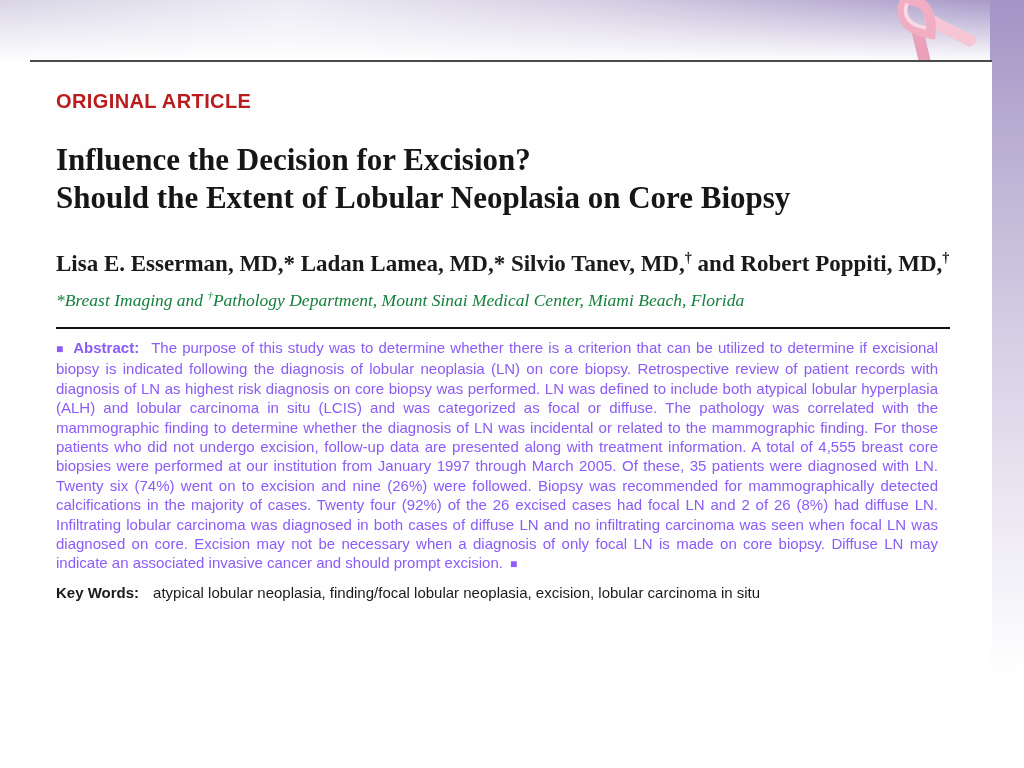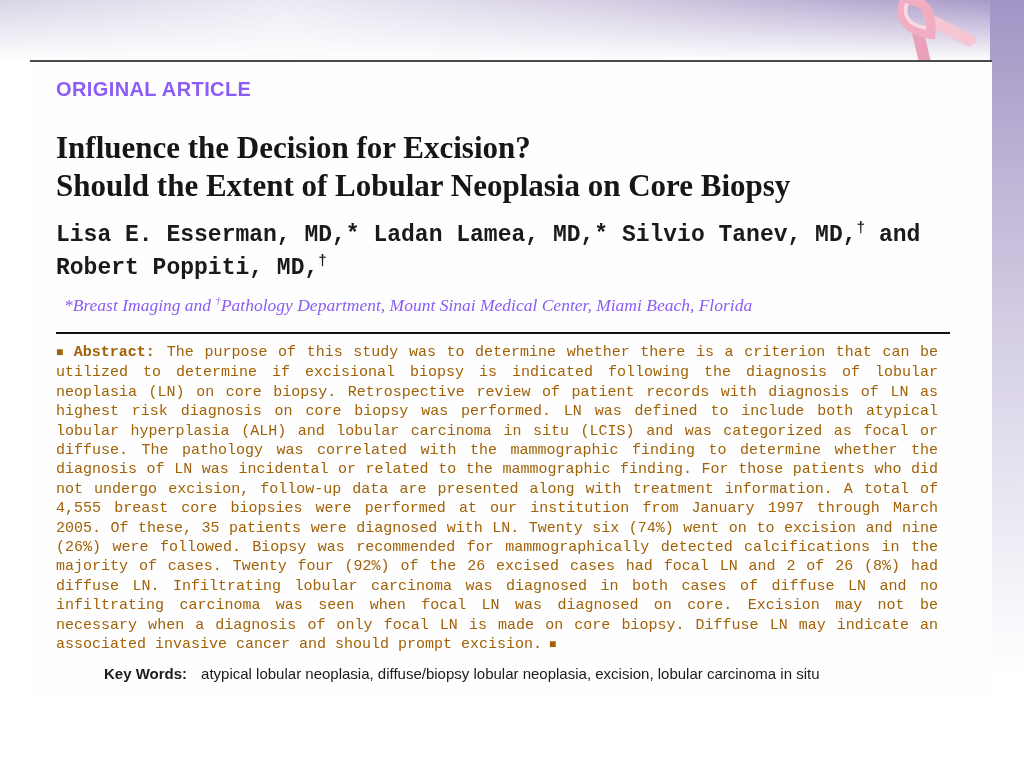--- a/index.html
+++ b/index.html
@@ -52,84 +52,84 @@
     border-top: 2px solid #4a4a4a;
     padding: 12px 42px 14px 26px;
     box-sizing: border-box;
     color: #1c1c1c;
   }
   .kicker {
     font-family: "Liberation Sans", sans-serif;
     font-weight: bold;
     font-size: 20px;
     letter-spacing: 0.4px;
-    color: #8b5cf6;
-    margin-top: 4px;
+    color: #b91c1c;
+    margin-top: 16px;
   }
   .title {
     font-family: "Liberation Serif", serif;
     font-weight: bold;
     font-size: 31px;
     line-height: 38px;
     color: #161616;
     margin: 28px 0 0 0;
   }
   .title-line { display: block; }
   .authors {
-    font-family: Liberation Mono, monospace;
+    font-family: Liberation Serif, serif;
     font-weight: bold;
     font-size: 23px;
     line-height: 33px;
     color: #1a1a1a;
-    margin: 14px 0 0 0;
+    margin: 30px 0 0 0;
     max-width: 895px;
   }
   .authors sup, .affiliation sup {
     font-size: 62%;
     vertical-align: super;
     line-height: 0;
   }
   .affiliation {
     font-family: "Liberation Serif", serif;
     font-style: italic;
     font-size: 17.5px;
-    color: #8b5cf6;
-    margin: 10px 0 0 8px;
+    color: #15803d;
+    margin: 10px 0 0 0;
   }
   .rule {
     border: none;
     border-top: 2px solid #111111;
     margin: 16px 0 0 0;
   }
   .abstract {
-    font-family: Liberation Mono, monospace;
+    font-family: Liberation Sans, sans-serif;
     font-size: 15px;
     line-height: 19.4px;
     text-align: justify;
-    color: #a16207;
+    color: #8b5cf6;
     margin: 9px 12px 0 0;
   }
   .abstract .sq {
     font-size: 12px;
     margin-right: 9px;
   }
   .abstract .sq-end {
     font-size: 12px;
     margin-left: 7px;
   }
   .abs-label {
     margin-right: 12px;
   }
   .keywords {
     font-family: "Liberation Sans", sans-serif;
     font-size: 15px;
     color: #1b1b1b;
     margin: 9px 0 0 0;
   }
-  .keywords b { margin-right: 14px; margin-left: 48px; }
+  .keywords b { margin-right: 14px; }
   .citation {
     position: absolute;
     right: 14px;
     top: 700px;
     font-family: "Liberation Sans", sans-serif;
     font-weight: bold;
     font-size: 17.5px;
     color: #0d0d0d;
   }
 </style>
@@ -160,18 +160,18 @@
     </h1>
 
     <p class="authors"><span>Lisa E. Esserman, MD,* Ladan Lamea, MD,* Silvio Tanev, MD,</span><sup>†</sup><span> and Robert Poppiti, MD,</span><sup>†</sup></p>
 
     <p class="affiliation"><span>*Breast Imaging and </span><sup>†</sup><span>Pathology Department, Mount Sinai Medical Center, Miami Beach, Florida</span></p>
 
     <hr class="rule">
 
     <p class="abstract"><span class="sq">■</span><b class="abs-label">Abstract:</b><span>The purpose of this study was to determine whether there is a criterion that can be utilized to determine if excisional biopsy is indicated following the diagnosis of lobular neoplasia (LN) on core biopsy. Retrospective review of patient records with diagnosis of LN as highest risk diagnosis on core biopsy was performed. LN was defined to include both atypical lobular hyperplasia (ALH) and lobular carcinoma in situ (LCIS) and was categorized as focal or diffuse. The pathology was correlated with the mammographic finding to determine whether the diagnosis of LN was incidental or related to the mammographic finding. For those patients who did not undergo excision, follow-up data are presented along with treatment information. A total of 4,555 breast core biopsies were performed at our institution from January 1997 through March 2005. Of these, 35 patients were diagnosed with LN. Twenty six (74%) went on to excision and nine (26%) were followed. Biopsy was recommended for mammographically detected calcifications in the majority of cases. Twenty four (92%) of the 26 excised cases had focal LN and 2 of 26 (8%) had diffuse LN. Infiltrating lobular carcinoma was diagnosed in both cases of diffuse LN and no infiltrating carcinoma was seen when focal LN was diagnosed on core. Excision may not be necessary when a diagnosis of only focal LN is made on core biopsy. Diffuse LN may indicate an associated invasive cancer and should prompt excision.</span><span class="sq-end">■</span></p>
 
-    <p class="keywords"><b>Key Words:</b><span>atypical lobular neoplasia, diffuse/biopsy lobular neoplasia, excision, lobular carcinoma in situ</span></p>
+    <p class="keywords"><b>Key Words:</b><span>atypical lobular neoplasia, finding/focal lobular neoplasia, excision, lobular carcinoma in situ</span></p>
 
   </div>
 
 
 </div>
 
 </body></html>

